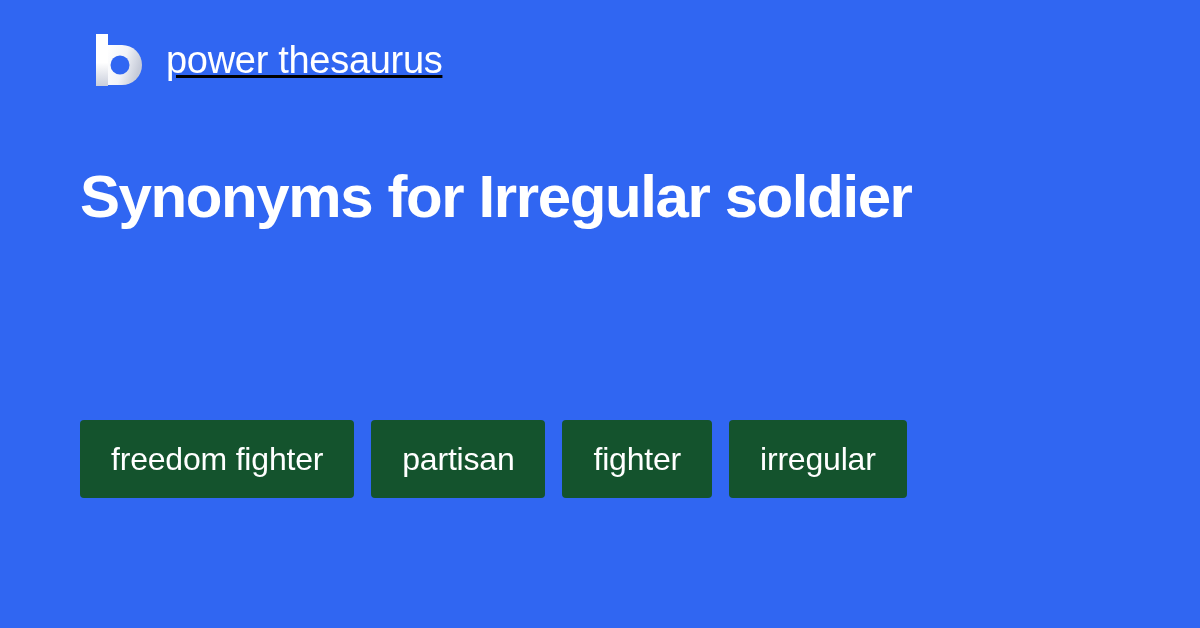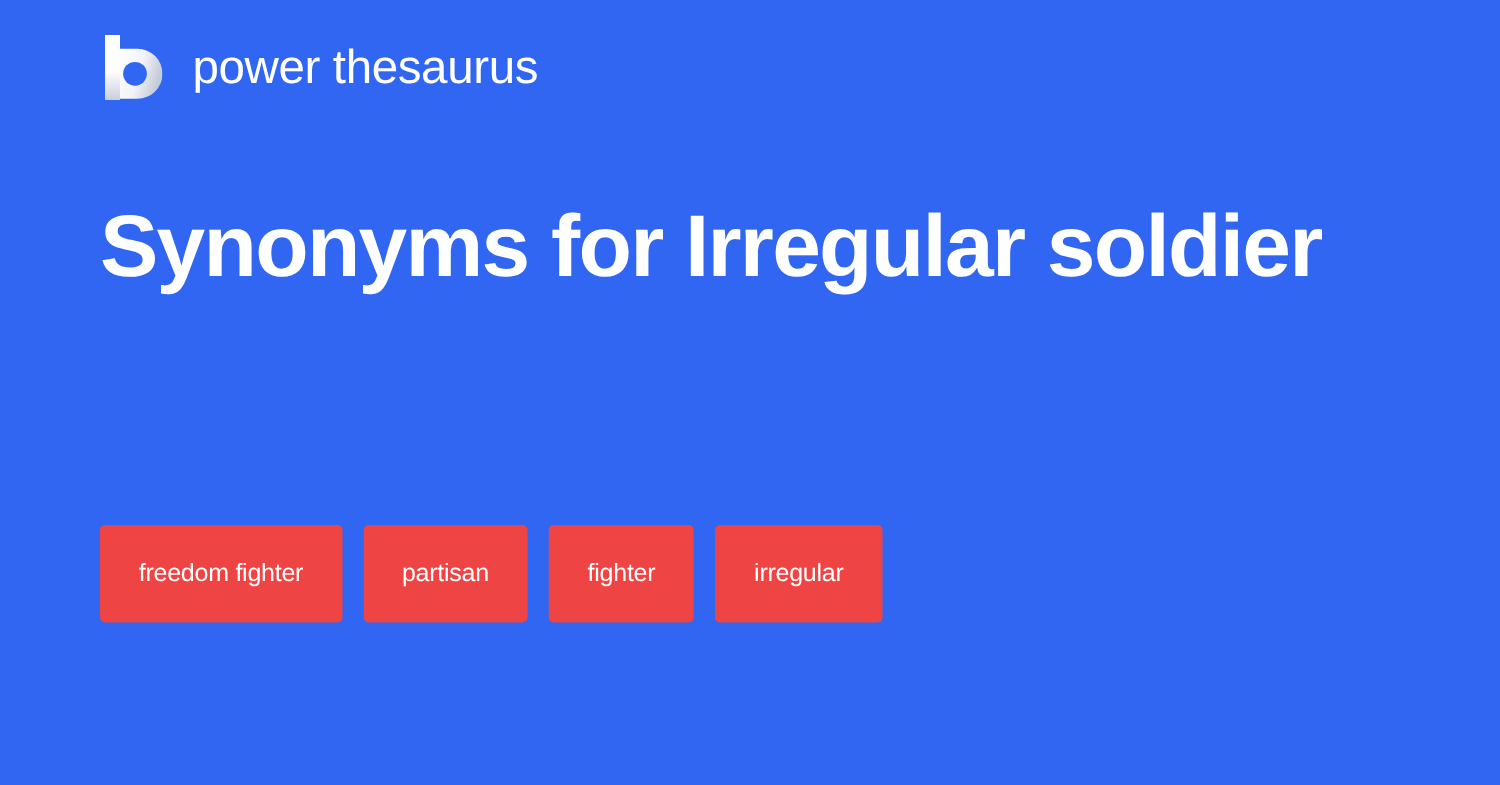--- a/index.html
+++ b/index.html
@@ -17,25 +17,26 @@
     position: relative;
     width: 1200px;
     height: 628px;
     background: #3066f2;
     box-sizing: border-box;
   }
 
   
   .brand {
     position: absolute;
-    left: 84px;
+    left: 96px;
     top: 28px;
     display: flex;
-    align-items: flex-start;
+    align-items: flex-end;
     height: 58px;
+    text-decoration: underline;
   }
   .brand-mark {
     width: 46px;
     height: 52px;
     display: block;
     flex: 0 0 auto;
   }
   .brand-name {
     margin-left: 24px;
     font-size: 38px;
@@ -46,21 +47,21 @@
     white-space: nowrap;
   }
 
   
   .headline {
     position: absolute;
     left: 80px;
     top: 140px;
     width: 980px;
     margin: 0;
-    font-size: 70px;
+    font-size: 60px;
     line-height: 114px;
     font-weight: 700;
     color: #ffffff;
     letter-spacing: -1.4px;
   }
 
   
   .chips {
     position: absolute;
     left: 80px;
@@ -71,24 +72,24 @@
     gap: 18px 17px;
     align-content: flex-start;
   }
   .chip {
     height: 78px;
     box-sizing: border-box;
     padding: 0 31px;
     display: flex;
     align-items: center;
     justify-content: center;
-    background: #ef4444;
+    background: #14532d;
     border-radius: 4px;
     color: #ffffff;
-    font-size: 20px;
+    font-size: 32px;
     font-weight: 400;
     line-height: 1;
     letter-spacing: -0.2px;
     white-space: nowrap;
     cursor: pointer;
   }
 </style>
 </head>
 <body>
 

